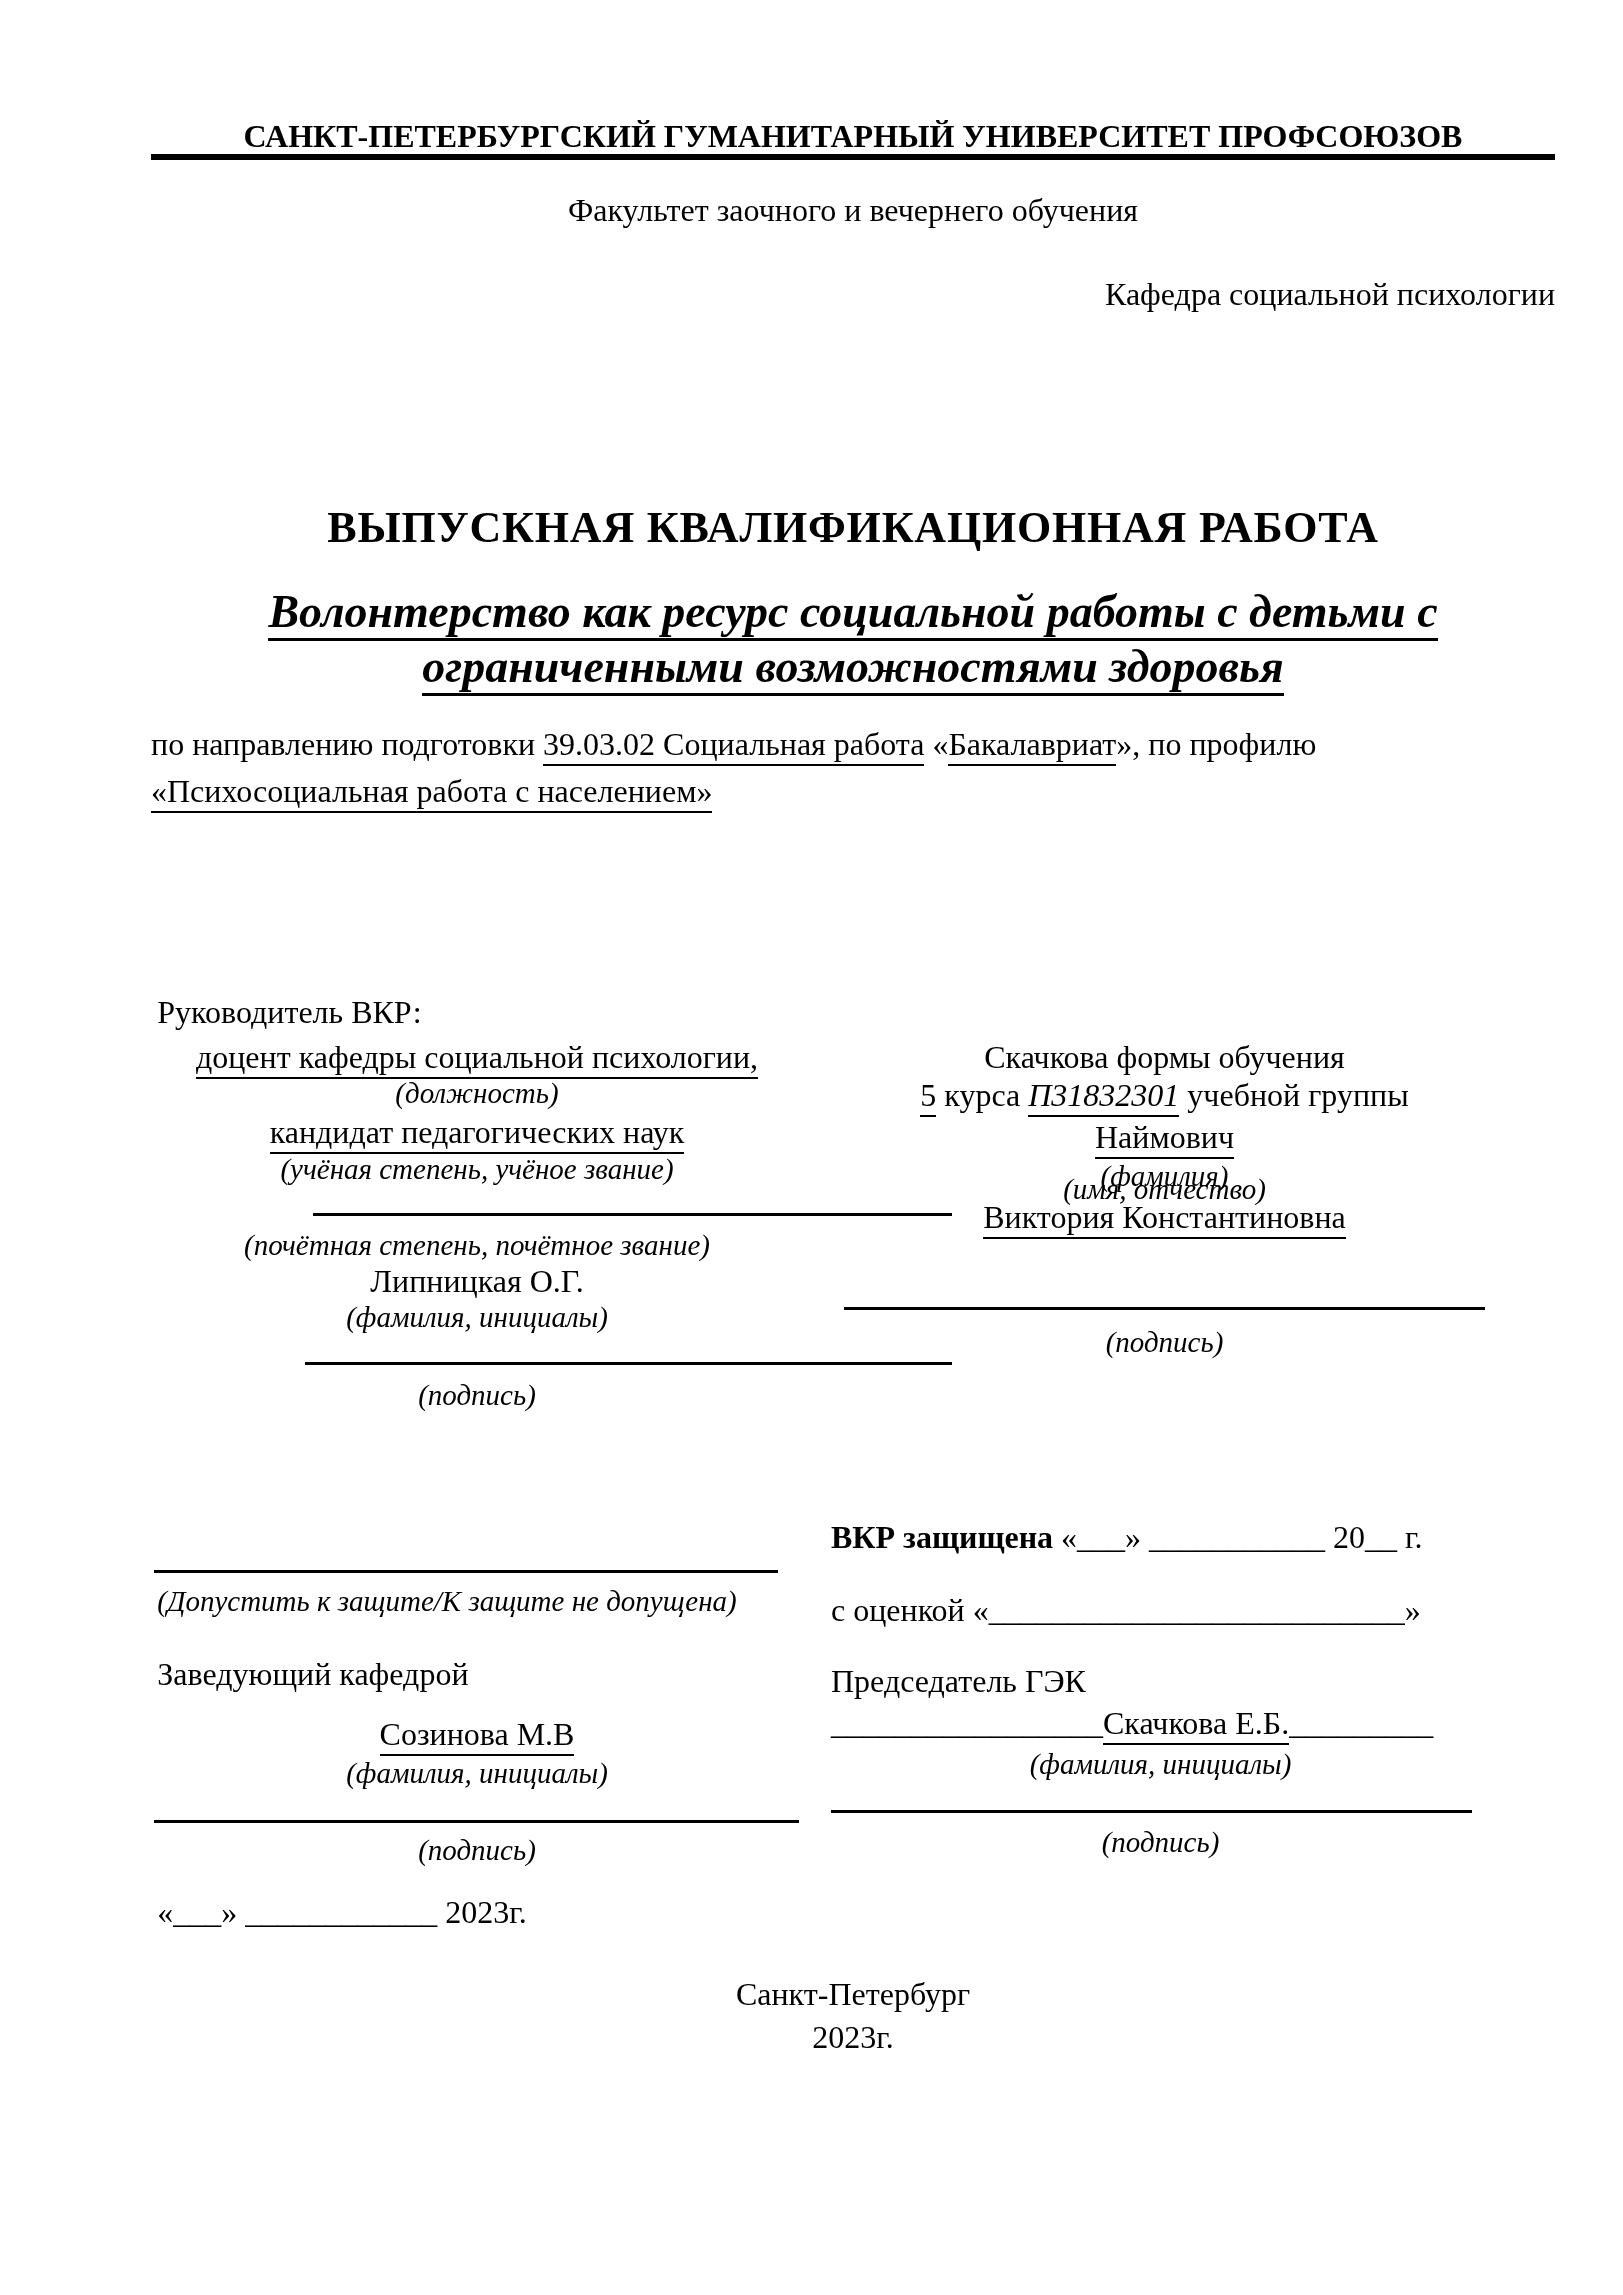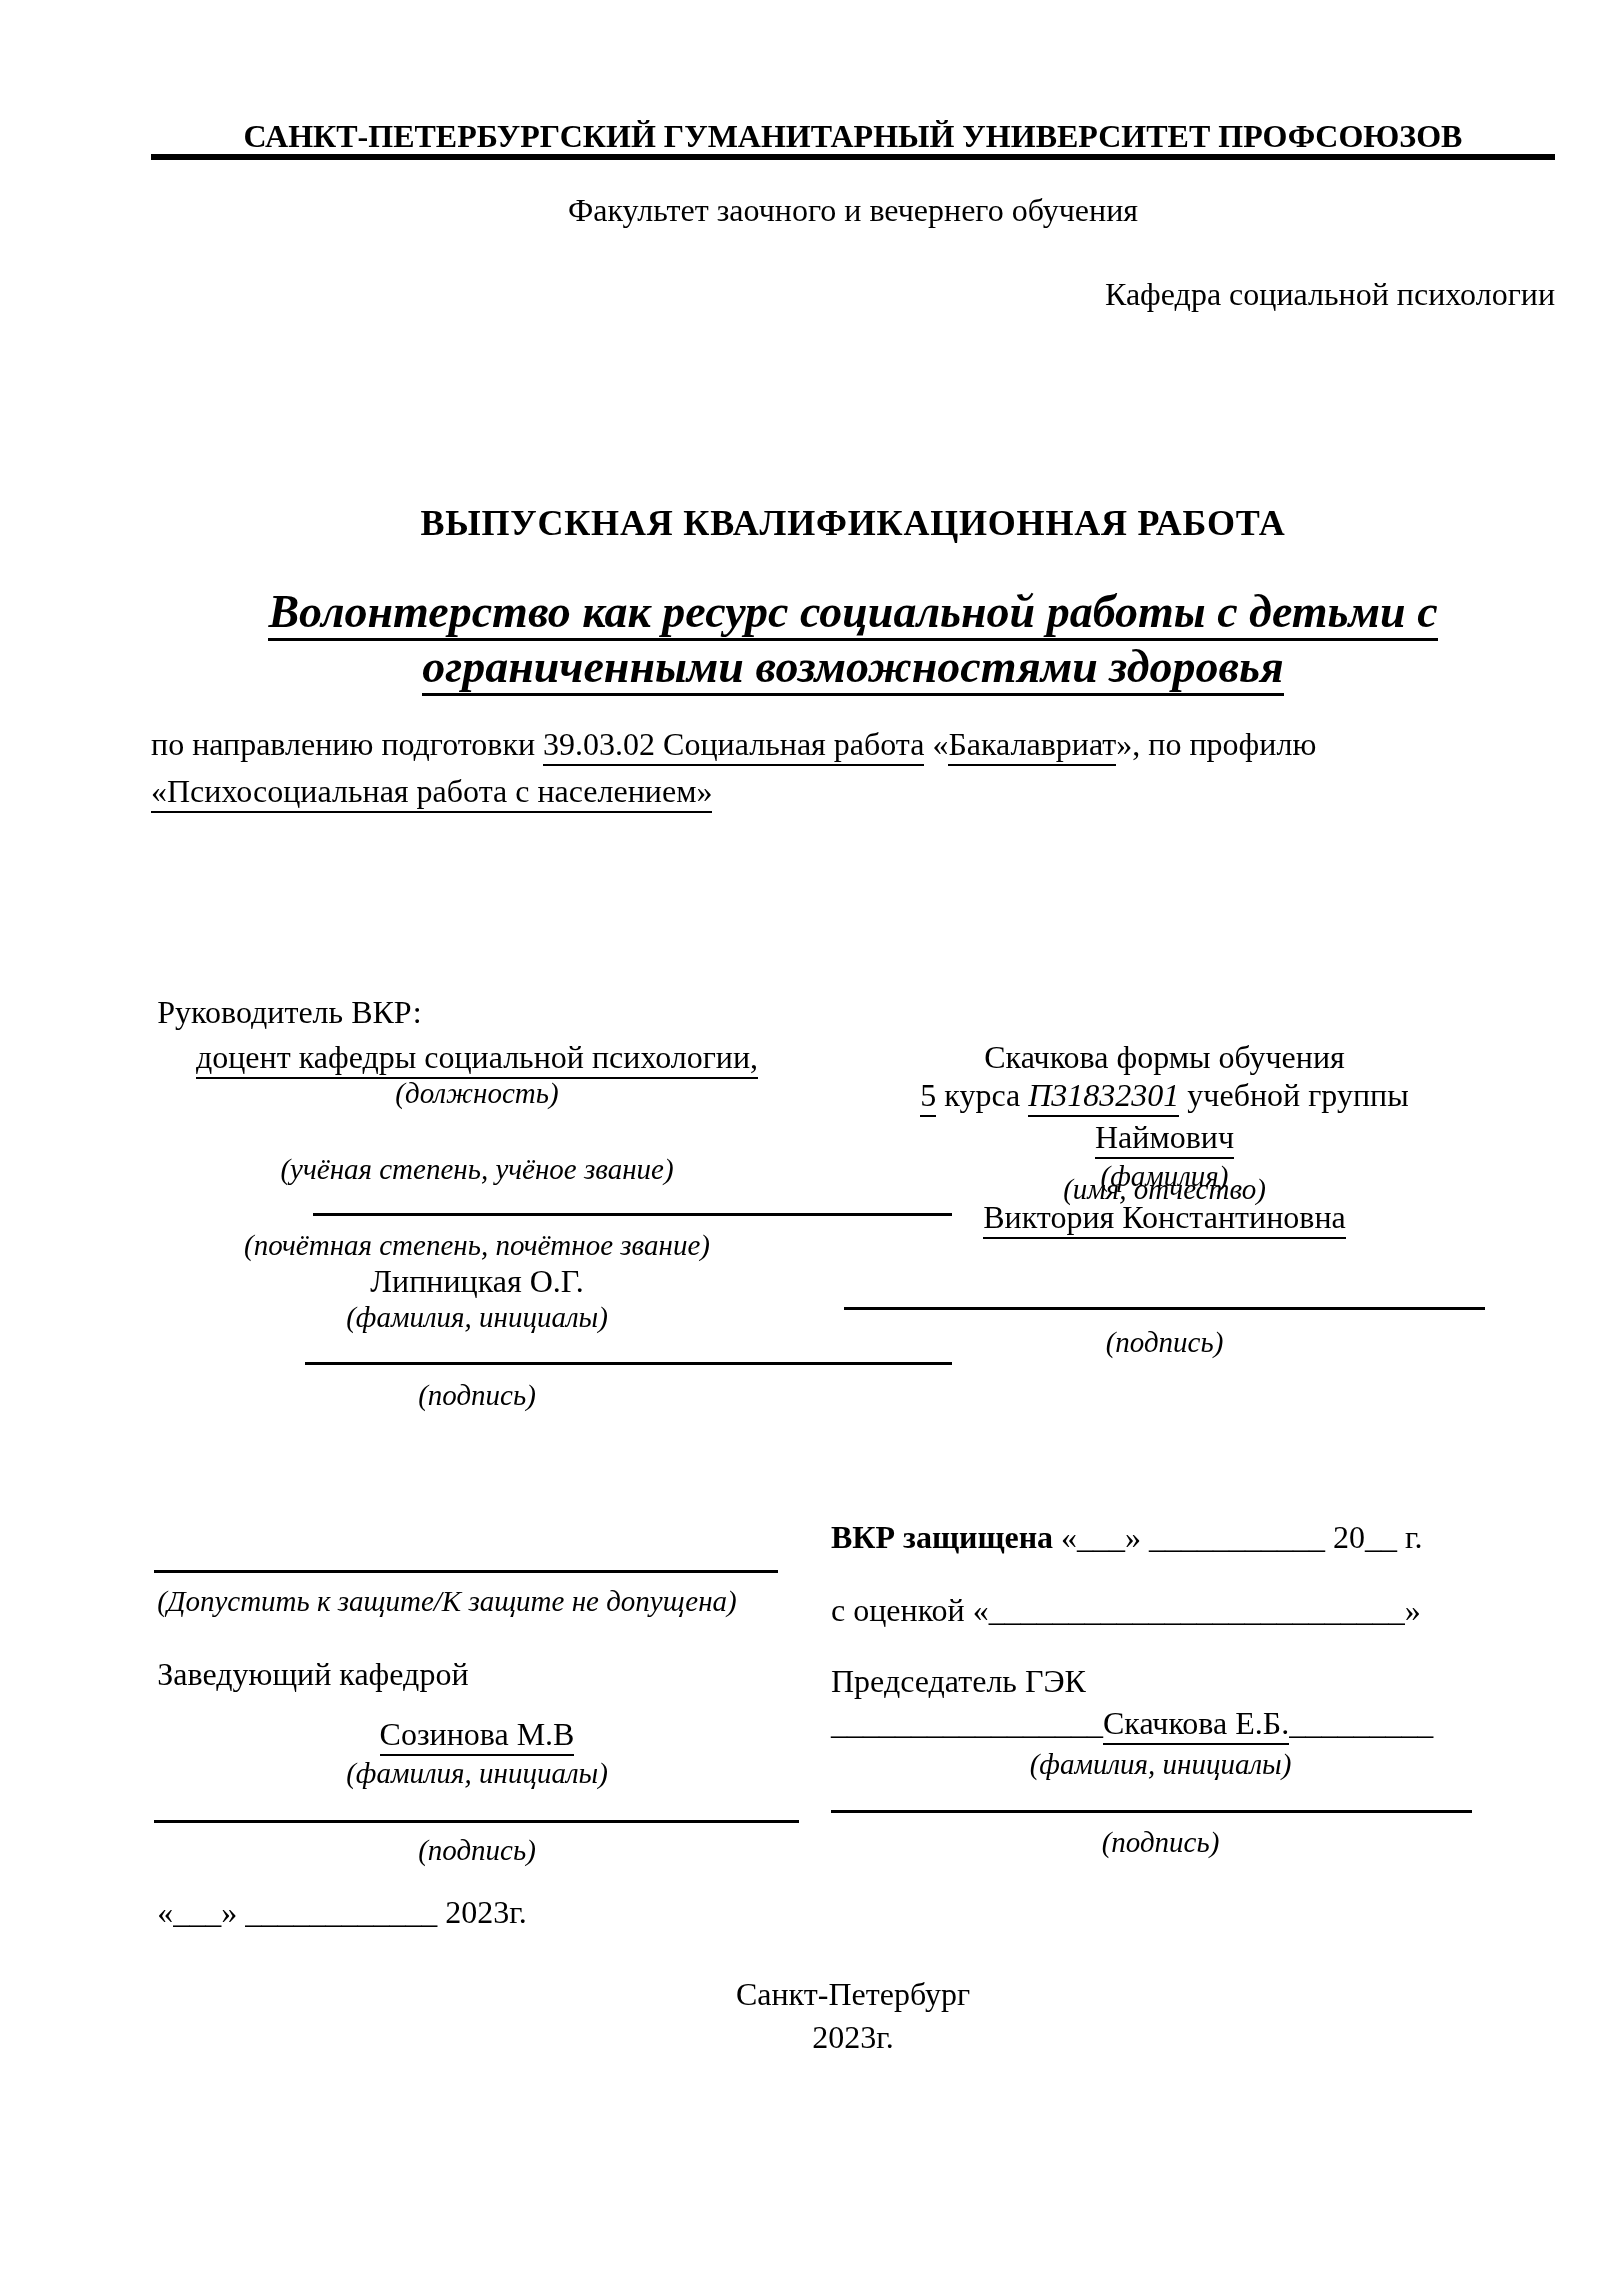--- a/index.html
+++ b/index.html
@@ -19,21 +19,21 @@
   .right{text-align:right;}
   .left{text-align:left;}
   .bold{font-weight:bold;}
   .i{font-style:italic;}
   .cap{font-style:italic;font-size:29px;font-family:Liberation Serif, serif;}
   .u{border-bottom:2.4px solid #000;padding-bottom:1.6px;}
   .hrule{position:absolute;left:151px;top:154px;width:1404px;height:5.5px;background:#000;}
   .sline{position:absolute;height:0;border-top:3.1px solid #000;}
   .col{position:absolute;top:0;bottom:0;}
   .r{position:absolute;left:0;width:100%;white-space:nowrap;}
-  .worktype{font-weight:bold;font-size:36px;letter-spacing:0.8px;}
+  .worktype{font-weight:bold;font-size:44px;letter-spacing:0.8px;}
   .title{font-weight:bold;font-style:italic;font-size:46px;line-height:55px;}
   .title .u{border-bottom-width:3.1px;padding-bottom:0.8px;text-align:right;}
   .para{line-height:47px;}
   .city{line-height:43px;}
 </style>
 </head>
 <body>
 
 <div class="page">
 
@@ -53,20 +53,21 @@
 
   <div class="abs content para" style="top:721px;">
     <span>по направлению подготовки </span><span class="u">39.03.02 Социальная работа</span><span> «</span><span class="u">Бакалавриат</span><span>», по профилю</span><br>
     <span class="u">«Психосоциальная работа с населением»</span>
   </div>
 
   <div class="col" style="left:151px;width:652px;">
     <div class="r left" style="top:994px;padding-left:6.3px;">Руководитель ВКР:</div>
     <div class="r center" style="top:1039px;"><span class="u">доцент кафедры социальной психологии,</span></div>
     <div class="r center cap" style="top:1077px;">(должность)</div>
+    <div class="r center" style="top:1114px;"><span class="u">кандидат педагогических наук</span></div>
     <div class="r center cap" style="top:1153px;">(учёная степень, учёное звание)</div>
     <div class="sline" style="top:1213px;left:162px;width:639px;"></div>
     <div class="r center cap" style="top:1229px;">(почётная степень, почётное звание)</div>
     <div class="r center" style="top:1263px;">Липницкая О.Г.</div>
     <div class="r center cap" style="top:1301px;">(фамилия, инициалы)</div>
     <div class="sline" style="top:1362px;left:154px;width:647px;"></div>
     <div class="r center cap" style="top:1379px;">(подпись)</div>
   </div>
 
   <div class="col" style="left:838px;width:653px;">

